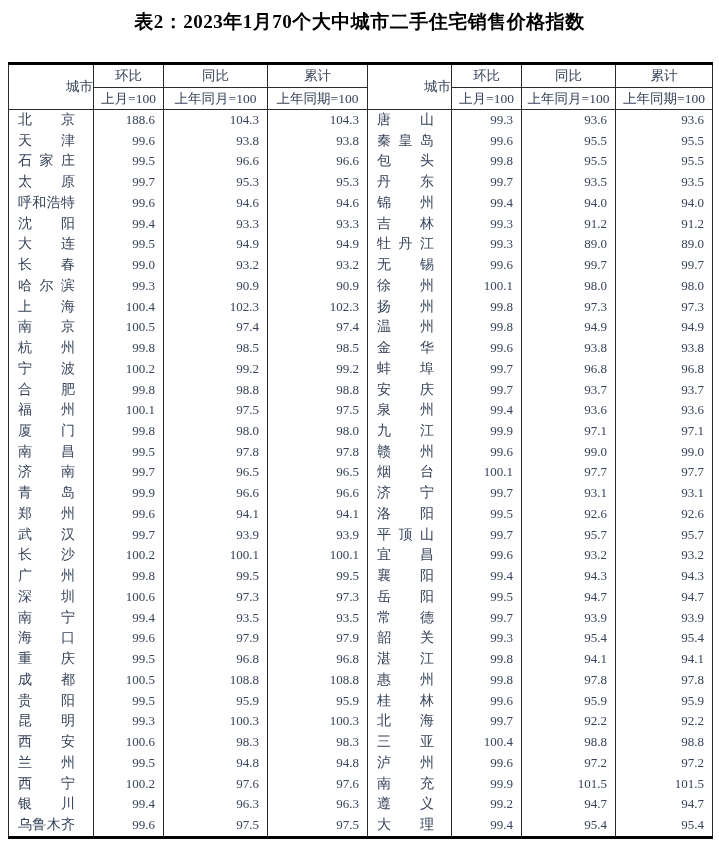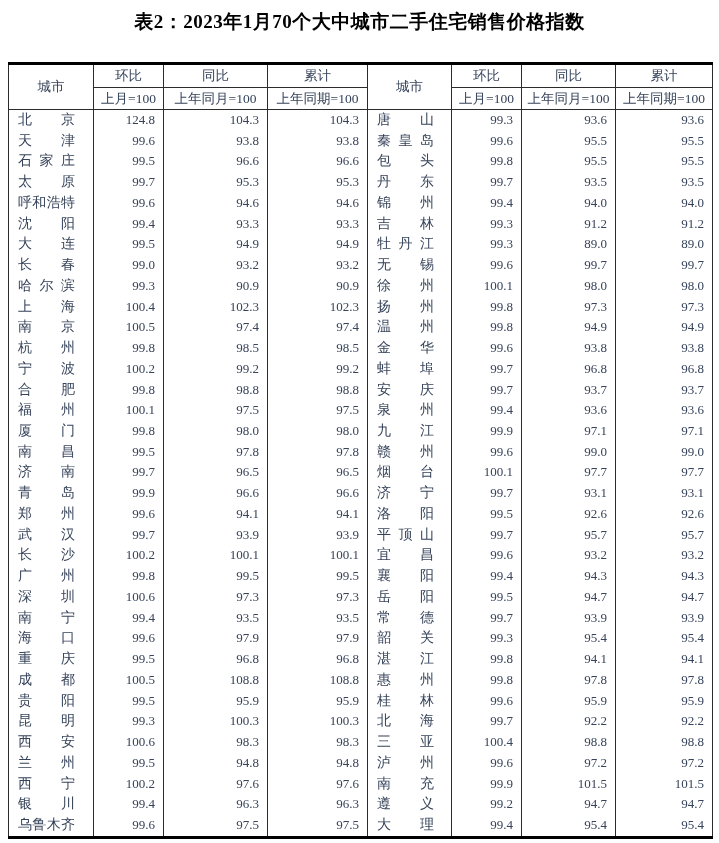--- a/index.html
+++ b/index.html
@@ -44,21 +44,21 @@
     color:var(--txt);
   }
   thead th{
     height:21.5px;
     text-align:center;
     font-size:13.5px;
     line-height:21.5px;
   }
   thead tr.sub th{border-top:1px solid var(--border);margin-left:26px;}
   thead th{border-bottom:1px solid var(--border);}
-  thead th.city-h{border-bottom:1px solid var(--border);}
+  thead th.city-h{border-bottom:1px solid var(--border);text-align:right;}
   tbody td{
     height:20.74px;
     line-height:20.74px;
     font-size:13px;
     border-top:none;border-bottom:none;
   }
   td.num{
     text-align:right;
     padding-right:8px;
     font-size:13px;
@@ -110,21 +110,21 @@
       </tr>
     </thead>
     <tbody>
         <tr>
           <td class="city">
             <span class="city-name">
               <span>北</span>
               <span>京</span>
             </span>
           </td>
-          <td class="num">124.8</td>
+          <td class="num">188.6</td>
           <td class="num">104.3</td>
           <td class="num">104.3</td>
           <td class="city">
             <span class="city-name">
               <span>唐</span>
               <span>山</span>
             </span>
           </td>
           <td class="num">99.3</td>
           <td class="num">93.6</td>

